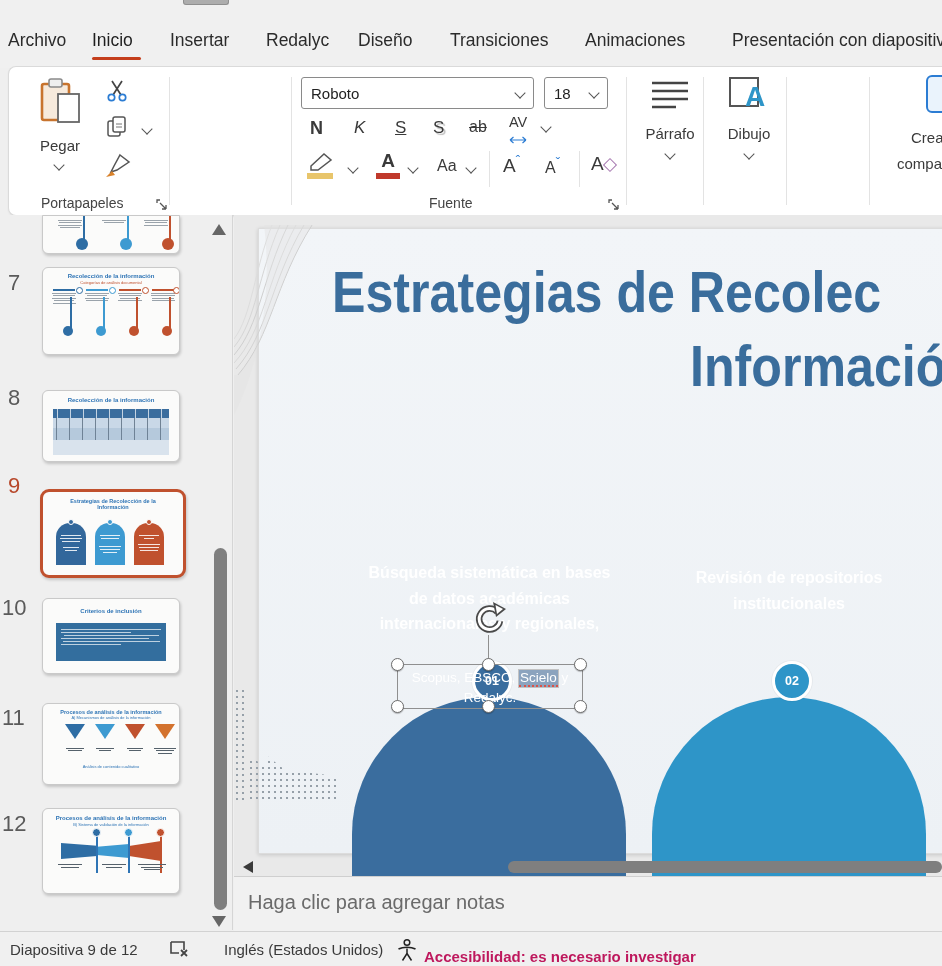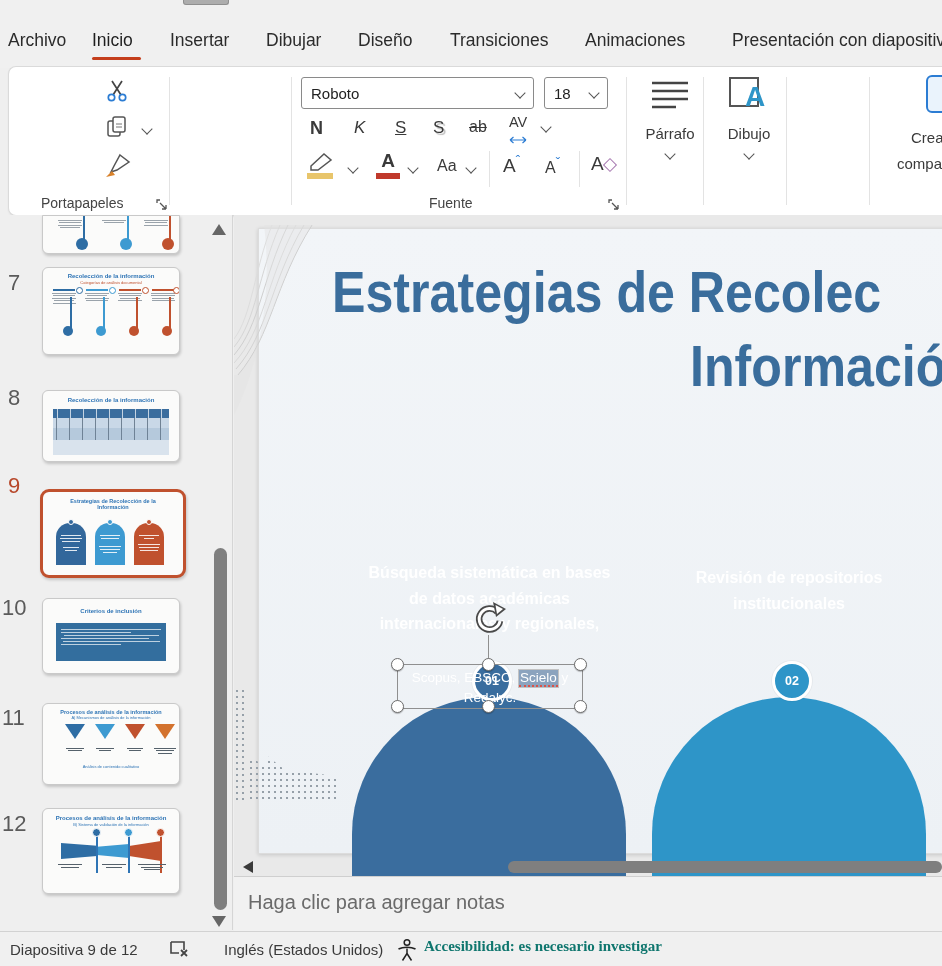--- a/index.html
+++ b/index.html
@@ -60,29 +60,38 @@
 <body>
 
 <div class="app">
 
   <div class="menubar">
     <div class="drag-pill"></div>
     <div class="menu-item" style="left:8px">Archivo</div>
     <div class="menu-item active" style="left:92px">Inicio</div>
     <div class="menu-underline" style="left:92px;width:49px"></div>
     <div class="menu-item" style="left:170px">Insertar</div>
-    <div class="menu-item" style="left:266px">Dibujar</div>
+    <div class="menu-item" style="left:266px">Redalyc</div>
     <div class="menu-item" style="left:358px">Diseño</div>
     <div class="menu-item" style="left:450px">Transiciones</div>
     <div class="menu-item" style="left:585px">Animaciones</div>
     <div class="menu-item" style="left:732px">Presentación con diapositivas</div>
   </div>
 
   <div class="ribbon">
 
+    <div class="abs" style="left:20px;top:8px;width:60px;height:100px;text-align:center;">
+      <svg width="44" height="48" style="margin-top:2px">
+        <rect x="5" y="7" width="27" height="36" rx="2" fill="#F7EADC" stroke="#C8742E" stroke-width="2.6"></rect>
+        <rect x="12" y="2" width="13" height="8" rx="2" fill="#EFEFEF" stroke="#8a8a8a" stroke-width="1.6"></rect>
+        <rect x="21" y="17" width="21" height="28" fill="#fff" stroke="#666" stroke-width="1.8"></rect>
+      </svg>
+      <div class="rb-label" style="left:11px;top:62px;font-size:15px;">Pegar</div>
+      <div class="chev-abs" style="left:26px;top:86px;"></div>
+    </div>
     <div class="abs" style="left:96px;top:12px;">
       <svg width="24" height="24">
         <path d="M7 2 L16 16 M17 2 L8 16" stroke="#444" stroke-width="1.7" fill="none"></path>
         <circle cx="6.5" cy="18.5" r="3.2" stroke="#2B7CD3" fill="none" stroke-width="1.7"></circle>
         <circle cx="17.5" cy="18.5" r="3.2" stroke="#2B7CD3" fill="none" stroke-width="1.7"></circle>
       </svg>
     </div>
     <div class="abs" style="left:97px;top:48px;">
       <svg width="22" height="24">
         <rect x="2" y="6" width="12" height="15" rx="2" fill="#fff" stroke="#555" stroke-width="1.5"></rect>
@@ -450,16 +459,16 @@
       <path d="M3 3 h13 v8" fill="none" stroke="#444" stroke-width="1.6"></path>
       <path d="M3 3 v11 h8" fill="none" stroke="#444" stroke-width="1.6"></path>
       <path d="M13 11 l6 6 M19 11 l-6 6" stroke="#444" stroke-width="1.8"></path>
     </svg>
     <div class="abs" style="left:224px;top:9px;">Inglés (Estados Unidos)</div>
     <svg class="abs" style="left:396px;top:6px;" width="22" height="24">
       <circle cx="11" cy="4.5" r="2.8" fill="none" stroke="#222" stroke-width="1.5"></circle>
       <path d="M2.5 11 C7 8.5,15 8.5,19.5 11" fill="none" stroke="#222" stroke-width="1.5"></path>
       <path d="M11 10.5 v5 M11 15.5 l-4.5 7 M11 15.5 l4.5 7" fill="none" stroke="#222" stroke-width="1.5"></path>
     </svg>
-    <div class="abs" style="left:424px;top:6px;font-weight:bold;color:#0f766e;font-family:Liberation Serif, serif;">Accesibilidad: es necesario investigar</div>
+    <div class="abs" style="left:424px;top:16px;font-weight:bold;color:#be185d;">Accesibilidad: es necesario investigar</div>
   </div>
 
 </div>
 
 </body></html>

